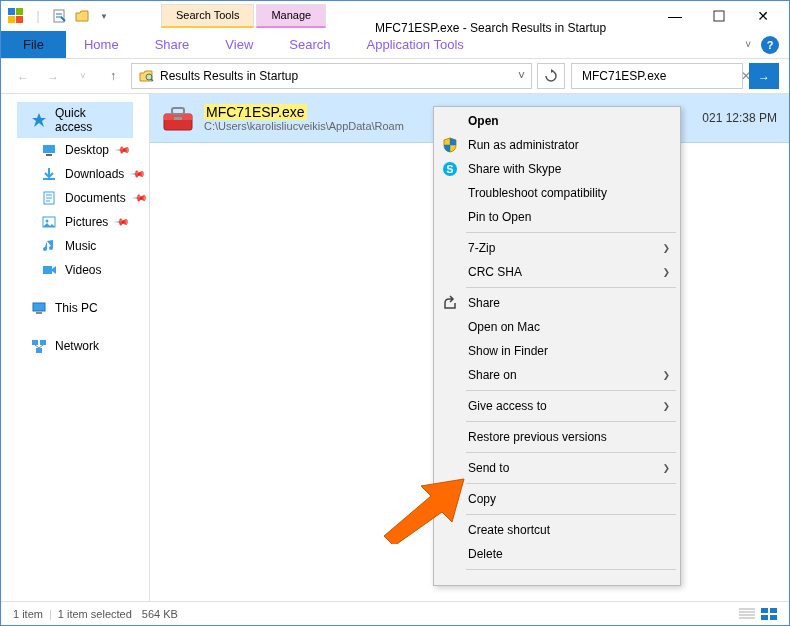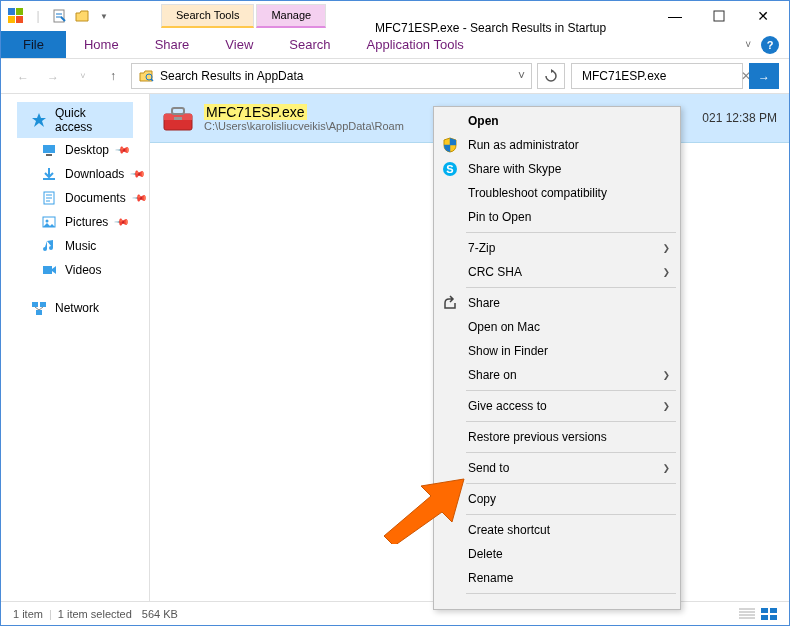--- a/index.html
+++ b/index.html
@@ -13,21 +13,21 @@
 .tool-tab { padding: 4px 14px; font-size: 11px; text-align: center; line-height: 1.1; border: 1px solid #e0e0e0; }
 .tool-tab.search { background: #feeacc; border-bottom: 2px solid #ffc84c; }
 .tool-tab.manage { background: #f4d0f0; border-bottom: 2px solid #e08ce0; }
 .title { flex: 1; text-align: center; font-size: 12px; padding: 0 8px; margin-top: 24px; }
 .winbtns { display: flex; gap: 4px; }
 .winbtn { width: 40px; height: 26px; display: flex; align-items: center; justify-content: center; font-size: 14px; }
 
 
 .ribbon { height: 28px; display: flex; align-items: center; border-bottom: 1px solid #e0e0e0; }
 .file-tab { background: #1979ca; color: #0f172a; padding: 6px 22px; font-size: 13px; }
-.rtab { padding: 6px 18px; font-size: 13px; color: #701a75; }
+.rtab { padding: 6px 18px; font-size: 13px; color: #8b5cf6; }
 .ribbon-right { margin-left: auto; display: flex; align-items: center; gap: 10px; padding-right: 10px; }
 .help-circle { width: 18px; height: 18px; border-radius: 50%; background: #1979ca; color: #fff; display: flex; align-items: center; justify-content: center; font-size: 11px; font-weight: bold; }
 
 
 .addrrow { height: 34px; display: flex; align-items: center; padding: 4px 10px; gap: 6px; }
 .navbtn { width: 24px; height: 24px; display: flex; align-items: center; justify-content: center; color: #555; }
 .navbtn.disabled { color: #bbb; }
 .addrbox { flex: 1; height: 26px; border: 1px solid #ccc; display: flex; align-items: center; padding: 0 6px; gap: 6px; }
 .addrbox .crumb { font-size: 12px; }
 .addrbox .dd { margin-left: auto; color: #666; }
@@ -138,21 +138,21 @@
   <div class="navbtn disabled">←</div>
   <div class="navbtn disabled">→</div>
   <div class="navbtn disabled" style="font-size:9px">˅</div>
   <div class="navbtn">↑</div>
   <div class="addrbox">
     <svg width="16" height="16">
         <path d="M2 5 L6 5 L7 3 L14 3 L14 13 L2 13 Z" fill="#ffd86b" stroke="#c09020"></path>
         <circle cx="11" cy="9" r="3" fill="none" stroke="#1979ca"></circle>
         <path d="M13 11 L15 13" stroke="#1979ca" stroke-width="1.5"></path>
       </svg>
-    <span class="crumb">Search Results in AppData</span>
+    <span class="crumb">Results Results in Startup</span>
     <span class="dd">˅</span>
   </div>
   <div class="refresh">
       <svg width="14" height="14">
         <path d="M7 2 A5 5 0 1 1 2 7" fill="none" stroke="#555" stroke-width="1.5"></path>
         <path d="M7 0 L7 4 L10 2 Z" fill="#555"></path>
       </svg>
     </div>
   <div class="searchbox">
     <svg width="14" height="14">
@@ -215,20 +215,29 @@
             <span>Music</span>
           </div>
           <div class="side-item">
             <svg class="icon" viewBox="0 0 16 16">
               <rect x="2" y="4" width="9" height="8" fill="#3aa0e8"></rect>
               <path d="M11 7 L15 4 L15 12 L11 9 Z" fill="#3aa0e8"></path>
             </svg>
             <span>Videos</span>
           </div>
         </div>
+    </div>
+    <div class="side-group">
+      <div class="side-item" style="padding-left:14px">
+        <svg class="icon" viewBox="0 0 16 16">
+            <rect x="2" y="3" width="12" height="8" fill="#3aa0e8" stroke="#2070b0"></rect>
+            <rect x="5" y="12" width="6" height="2" fill="#888"></rect>
+          </svg>
+        <span>This PC</span>
+      </div>
     </div>
     <div class="side-group">
       <div class="side-item" style="padding-left:14px">
         <svg class="icon" viewBox="0 0 16 16">
             <rect x="1" y="2" width="6" height="5" fill="#3aa0e8"></rect>
             <rect x="9" y="2" width="6" height="5" fill="#3aa0e8"></rect>
             <rect x="5" y="10" width="6" height="5" fill="#3aa0e8"></rect>
             <path d="M4 7 L8 10 M12 7 L8 10" stroke="#888"></path>
           </svg>
         <span>Network</span>
@@ -329,23 +338,20 @@
     <div class="ctx-item">
       <span>Copy</span>
     </div>
     <div class="ctx-sep"></div>
     <div class="ctx-item">
       <span>Create shortcut</span>
     </div>
     <div class="ctx-item">
       <span>Delete</span>
     </div>
-    <div class="ctx-item">
-      <span>Rename</span>
-    </div>
     <div class="ctx-sep"></div>
     <div class="ctx-item"></div>
   </div>
 
 <div class="big-arrow">
   <svg width="90" height="70">
       <path d="M8 62 L55 22 L45 12 L88 5 L76 48 L66 38 L18 72 Z" fill="#ff6a00" stroke="#cc5500" stroke-width="1"></path>
     </svg>
 </div>
 

